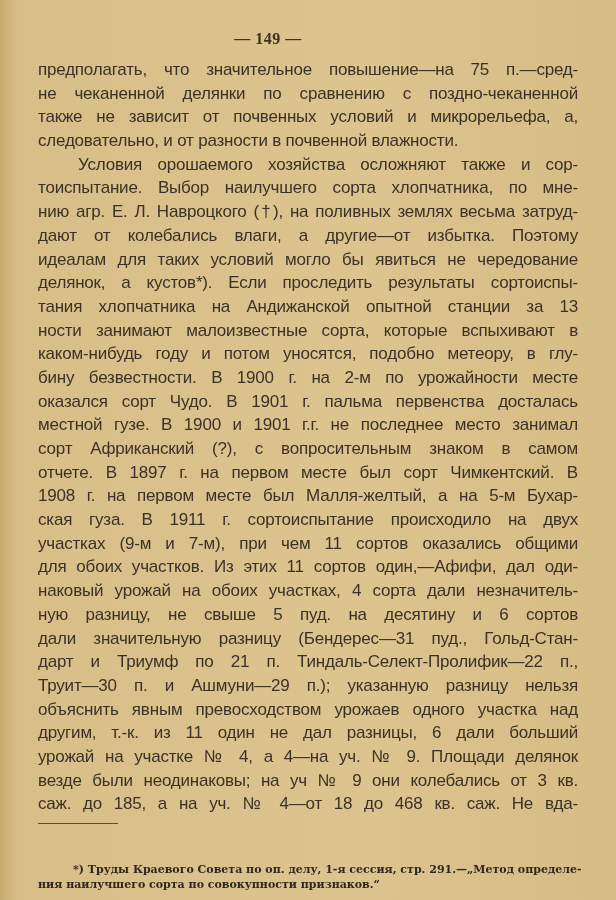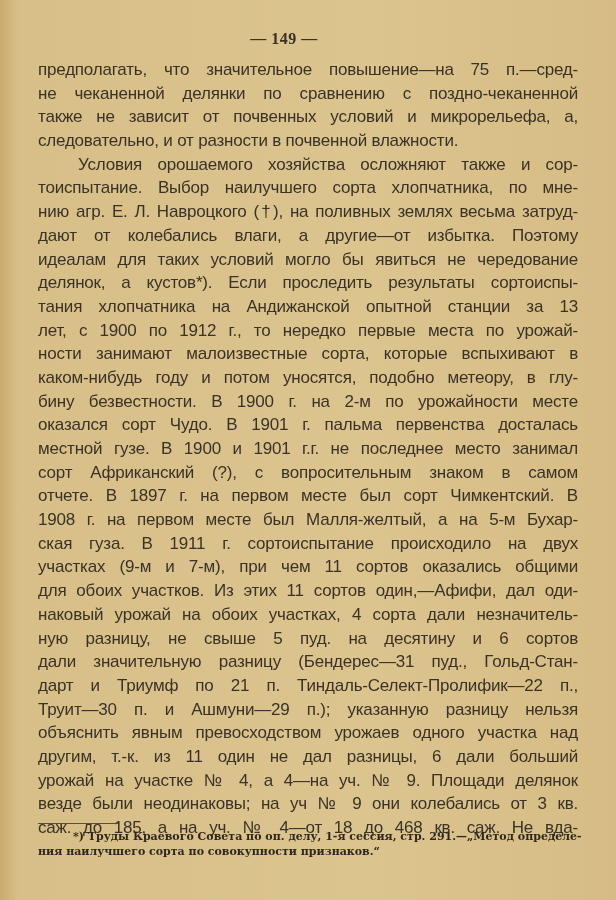--- a/index.html
+++ b/index.html
@@ -6,21 +6,21 @@
   body {
     width: 616px; height: 900px; overflow: hidden;
     background: #d9c08a;
     background-image: linear-gradient(90deg, #c9ab70 0px, #d8bf88 18px, #dcc48f 60%, #d6bc84 100%);
     font-family: "Liberation Serif", serif;
     color: #3a3226;
     position: relative;
   }
   .page-number {
     position: absolute; top: 30px; left: 0; width: 536px;
-    text-align: center; font-size: 16px; font-weight: bold; letter-spacing: 0.5px; padding-left: 16px;
+    text-align: center; font-size: 16px; font-weight: bold; letter-spacing: 0.5px;
   }
   .body-text {
     position: absolute; top: 58px; left: 38px; width: 540px;
   }
   .line {
     display: block; height: 23.7px; line-height: 23.7px;
     font-size: 17px; text-align: justify; text-align-last: justify;
     white-space: nowrap; overflow: visible;
     font-family: Liberation Sans, sans-serif;
     transform-origin: left center;
@@ -30,41 +30,40 @@
   .line.indent { padding-left: 40px; }
   .sep {
     position: absolute; top: 823px; left: 38px; width: 80px; height: 1px; background: #5a4d3a;
   }
   .footnote {
     position: absolute; top: 829px; left: 38px; width: 540px;
     font-size: 11px; font-weight: bold; line-height: 15px;
     font-family: "DejaVu Serif", serif; color: #2e271d;
   }
   .footnote .fl { display: block; white-space: nowrap; text-align: justify; text-align-last: justify; }
-  .footnote .fl.first { padding-left: 35px; }
+  .footnote .fl.first { padding-left: 35px; margin-top: 33px; }
   .footnote .fl.last { text-align-last: left; }
 </style>
 </head>
 <body>
 
 <div class="page-number">— 149 —</div>
 
 <div class="body-text">
   <span class="line">предполагать, что значительное повышение—на 75 п.—сред-</span>
   <span class="line">не чеканенной делянки по сравнению с поздно-чеканенной</span>
   <span class="line">также не зависит от почвенных условий и микрорельефа, а,</span>
   <span class="line last">следовательно, и от разности в почвенной влажности.</span>
   <span class="line indent">Условия орошаемого хозяйства осложняют также и сор-</span>
   <span class="line">тоиспытание. Выбор наилучшего сорта хлопчатника, по мне-</span>
   <span class="line">нию агр. Е. Л. Навроцкого (†), на поливных землях весьма затруд-</span>
   <span class="line">дают от колебались влаги, а другие—от избытка. Поэтому</span>
   <span class="line">идеалам для таких условий могло бы явиться не чередование</span>
   <span class="line">делянок, а кустов*). Если проследить результаты сортоиспы-</span>
   <span class="line">тания хлопчатника на Андижанской опытной станции за 13</span>
-  <span class="line">лет, с 1900 по 1912 г., то нередко первые места по урожай-</span>
   <span class="line">ности занимают малоизвестные сорта, которые вспыхивают в</span>
   <span class="line">каком-нибудь году и потом уносятся, подобно метеору, в глу-</span>
   <span class="line">бину безвестности. В 1900 г. на 2-м по урожайности месте</span>
   <span class="line">оказался сорт Чудо. В 1901 г. пальма первенства досталась</span>
   <span class="line">местной гузе. В 1900 и 1901 г.г. не последнее место занимал</span>
   <span class="line">сорт Африканский (?), с вопросительным знаком в самом</span>
   <span class="line">отчете. В 1897 г. на первом месте был сорт Чимкентский. В</span>
   <span class="line">1908 г. на первом месте был Малля-желтый, а на 5-м Бухар-</span>
   <span class="line">ская гуза. В 1911 г. сортоиспытание происходило на двух</span>
   <span class="line">участках (9-м и 7-м), при чем 11 сортов оказались общими</span>

